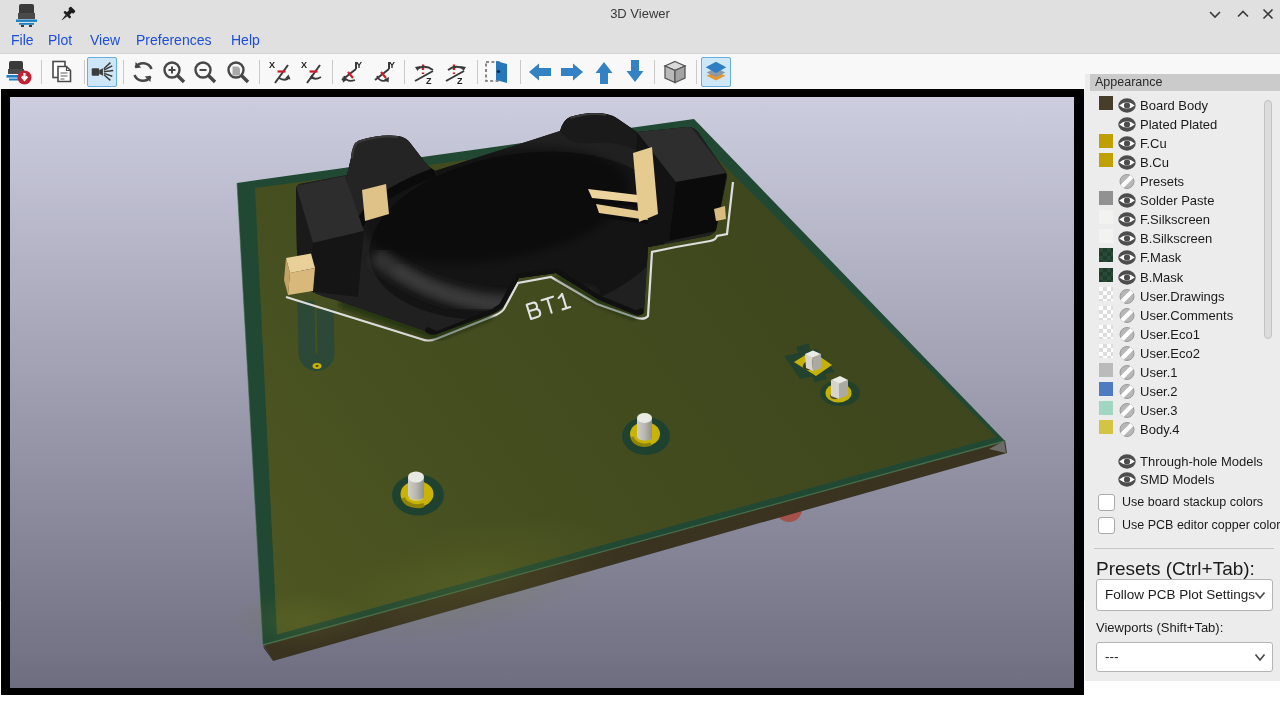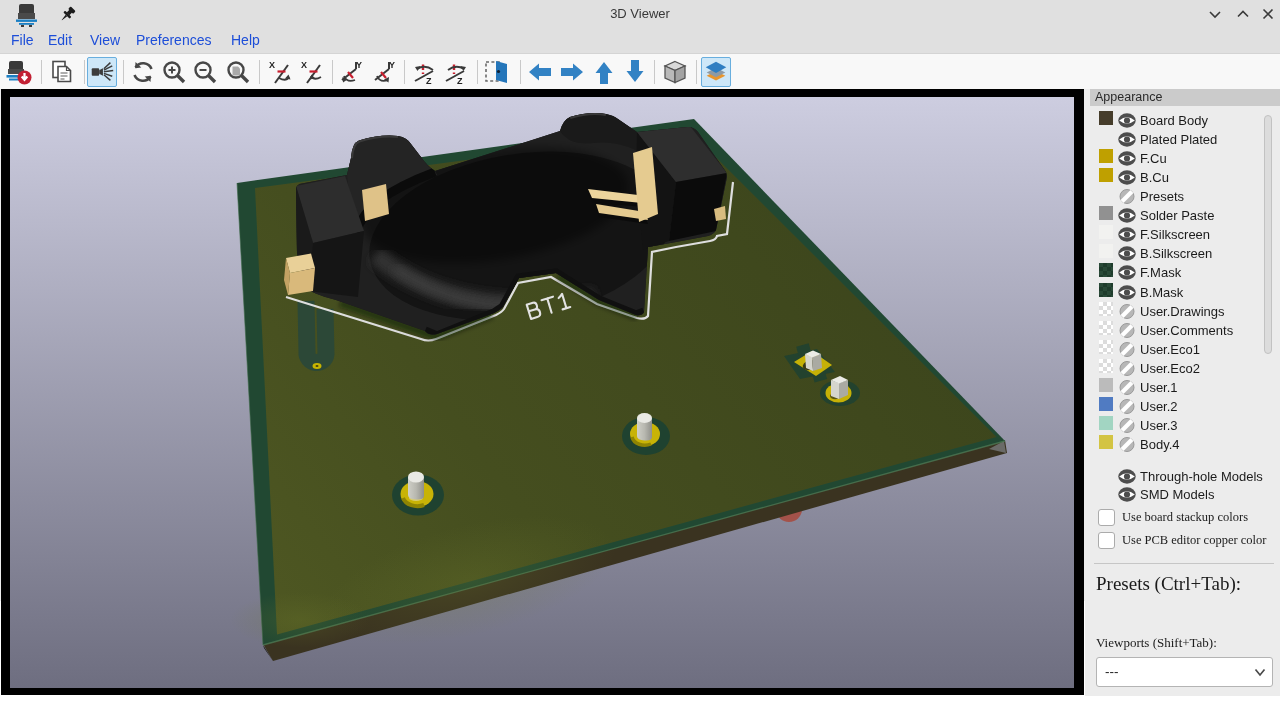--- a/index.html
+++ b/index.html
@@ -9,31 +9,31 @@
 .title-text { position:absolute; left:0; right:0; top:6px; text-align:center; font-size:13px; color:#383838; }
 .winbtn { position:absolute; top:4px; width:20px; height:20px; }
 .menubar { position:absolute; left:0; top:28px; width:1280px; height:25px; background:#e0e0e0; }
 .menuitem { position:absolute; top:4px; font-size:14px; color:#1d4ed8; }
 .toolbar { position:absolute; left:0; top:53px; width:1280px; height:36px; background:#f8f8f8; border-top:1px solid #d4d4d4; }
 .tb-sep { position:absolute; top:6px; width:1px; height:24px; background:#c9c9c9; }
 .tico { position:absolute; top:5px; width:26px; height:26px; }
 .tico.hl { background:#cde7f8; border:1px solid #68aede; border-radius:2px; }
 .frame { position:absolute; left:1px; top:89px; width:1083px; height:606px; background:#000; }
 .scene { position:absolute; left:9px; top:8px; width:1064px; height:591px; }
-.sidebar { position:absolute; left:1085px; top:89px; width:195px; height:607px; background:#ececec; font-size:13px; color:#1b1b1b; }
+.sidebar { position:absolute; left:1085px; top:74px; width:195px; height:607px; background:#ececec; font-size:13px; color:#1b1b1b; }
 .apphead { position:absolute; left:5px; top:0; width:190px; height:17px; background:#cbcbcb; font-size:12.5px; color:#2a2a2a; padding-left:5px; line-height:17px; }
 .row { position:absolute; left:0; height:19px; line-height:19px; }
 .sw { position:absolute; left:14px; width:14px; height:14px; }
 .eye { position:absolute; left:33px; width:18px; height:15px; }
 .lbl { position:absolute; left:55px; top:0; white-space:nowrap; }
 .chk { position:absolute; left:13px; width:17px; height:17px; background:#fff; border:1px solid #ababab; border-radius:3px; }
 .dd { position:absolute; left:11px; width:177px; height:32px; background:#fff; border:1px solid #b4b4b4; border-radius:3px; font-size:13.5px; color:#1b1b1b; }
 .statusbar { position:absolute; left:0; top:696px; width:1280px; height:24px; background:#f0f0f0; border-top:1px solid #d2d2d2; font-size:13px; color:#1f1f1f; }
 .st { position:absolute; top:4px; }
-.lbl2 { position:absolute; left:37px; font-size:12.5px; color:#1b1b1b; white-space:nowrap;font-family:Liberation Serif, serif; }
+.lbl2 { position:absolute; left:37px; font-size:12.5px; color:#1b1b1b; white-space:nowrap; }
 .sw-checker { background-color:#fff; background-image:linear-gradient(45deg,#dcdcdc 25%,transparent 25%,transparent 75%,#dcdcdc 75%),linear-gradient(45deg,#dcdcdc 25%,transparent 25%,transparent 75%,#dcdcdc 75%); background-size:8px 8px; background-position:0 0,4px 4px; }
 .sw-mask { background-color:#2a4a38; background-image:linear-gradient(45deg,#1f3c2c 25%,transparent 25%,transparent 75%,#1f3c2c 75%),linear-gradient(45deg,#1f3c2c 25%,transparent 25%,transparent 75%,#1f3c2c 75%); background-size:8px 8px; background-position:0 0,4px 4px; }
 .eye { top:2px; }
 </style>
 </head>
 <body>
 <div id="app">
   <svg width="0" height="0" style="position:absolute">
     <defs>
       <g id="eyeon">
@@ -72,21 +72,21 @@
     <svg class="winbtn" style="left:1233px" viewBox="0 0 20 20">
         <path d="M5 12.5 L10 7.5 L15 12.5" stroke="#3a3a3a" stroke-width="1.6" fill="none"></path>
       </svg>
     <svg class="winbtn" style="left:1258px" viewBox="0 0 20 20">
         <path d="M5.5 5.5 L14.5 14.5 M14.5 5.5 L5.5 14.5" stroke="#3a3a3a" stroke-width="1.6" fill="none"></path>
       </svg>
   </div>
 
   <div class="menubar">
     <span class="menuitem" style="left:11px">File</span>
-    <span class="menuitem" style="left:48px">Edit</span>
+    <span class="menuitem" style="left:48px">Plot</span>
     <span class="menuitem" style="left:90px">View</span>
     <span class="menuitem" style="left:136px">Preferences</span>
     <span class="menuitem" style="left:231px">Help</span>
   </div>
 
   <div class="toolbar" id="toolbar">
 
     <svg class="tico" style="left:6px" viewBox="0 0 26 26">
       <rect x="3" y="2" width="14" height="12" rx="2" fill="#3a3a3a"></rect>
       <rect x="2" y="10" width="16" height="5" fill="#4a4a4a"></rect>
@@ -495,20 +495,26 @@
           <use href="#eyeon"></use>
         </svg>
         <span class="lbl">SMD Models</span>
       </div>
     <div class="chk" style="top:420px"></div>
       <span class="lbl2" style="top:421px">Use board stackup colors</span>
     <div class="chk" style="top:443px"></div>
       <span class="lbl2" style="top:444px">Use PCB editor copper color</span>
     <div style="position:absolute;left:9px;top:474px;width:180px;height:1px;background:#c6c6c6"></div>
     <span class="lbl2" style="left:11px;top:484px;font-size:19px">Presets (Ctrl+Tab):</span>
+    <div class="dd" style="top:505px">
+        <span style="position:absolute;left:8px;top:7px">Follow PCB Plot Settings</span>
+      <svg style="position:absolute;right:6px;top:11px" width="12" height="9" viewBox="0 0 12 9">
+          <path d="M1.5 1.5 L6 7 L10.5 1.5" stroke="#4a4a4a" stroke-width="1.7" fill="none"></path>
+        </svg>
+    </div>
     <span class="lbl2" style="left:11px;top:546px;font-size:13px">Viewports (Shift+Tab):</span>
     <div class="dd" style="top:568px;height:30px">
         <span style="position:absolute;left:8px;top:6px">---</span>
       <svg style="position:absolute;right:6px;top:10px" width="12" height="9" viewBox="0 0 12 9">
           <path d="M1.5 1.5 L6 7 L10.5 1.5" stroke="#4a4a4a" stroke-width="1.7" fill="none"></path>
         </svg>
     </div>
     <div style="position:absolute;left:179px;top:26px;width:8px;height:239px;background:#dcdcdc;border:1px solid #c2c2c2;border-radius:4px"></div>
   </div>
 

